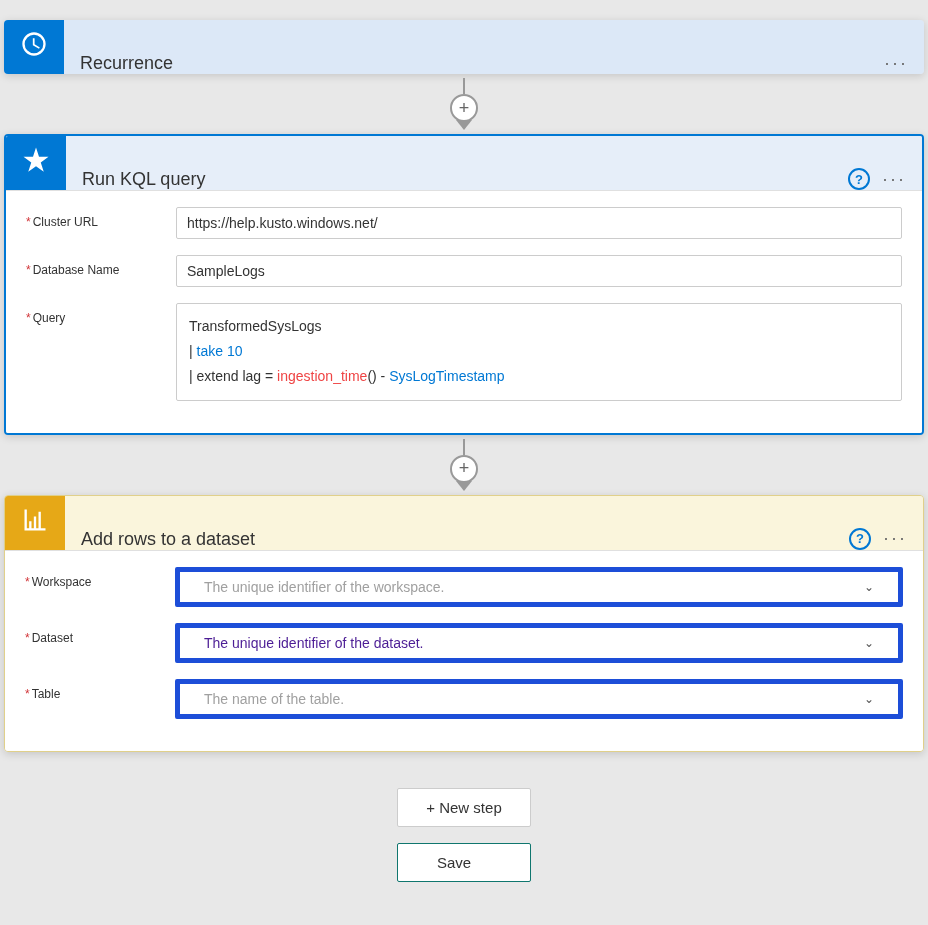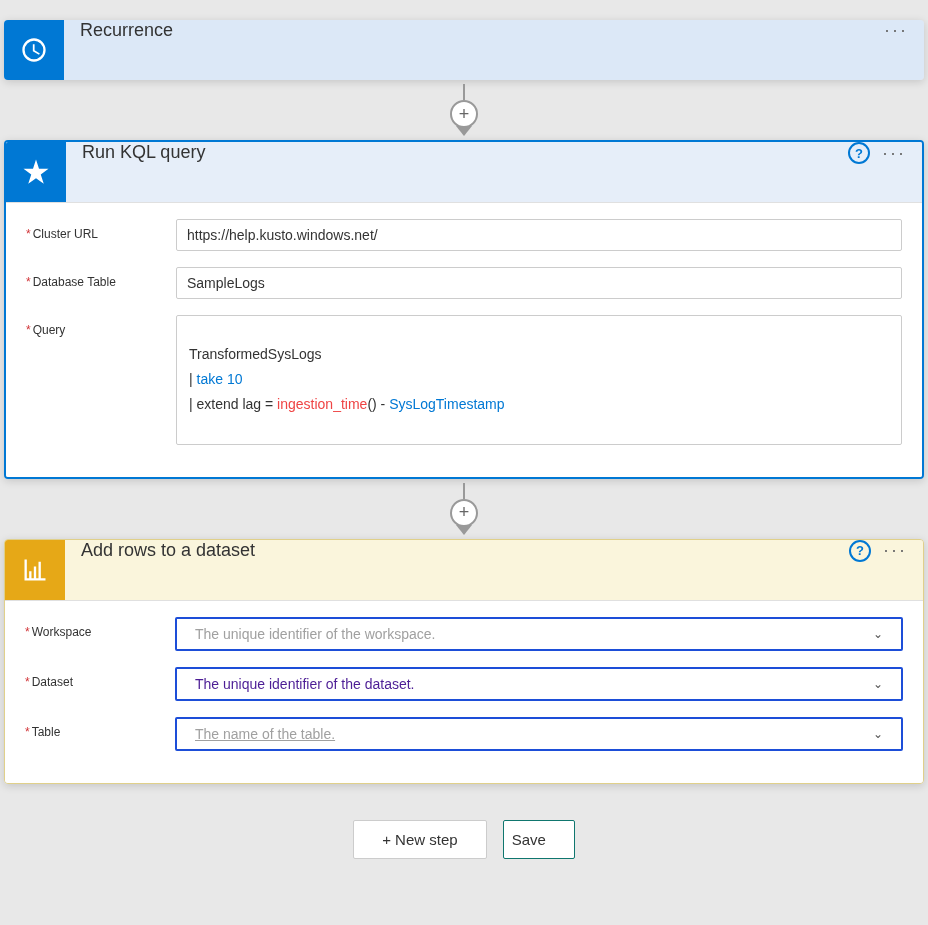--- a/index.html
+++ b/index.html
@@ -25,23 +25,23 @@
     
     .card {
       width: 920px;
       border-radius: 4px;
       overflow: hidden;
       box-shadow: 0 2px 8px rgba(0,0,0,0.15);
     }
 
     .card-header {
       display: flex;
-      align-items: flex-start;
+      align-items: flex-end;
       padding: 0 16px 0 0;
-      height: 60px;
+      height: 54px;
       position: relative;
     }
 
     .card-icon {
       width: 60px;
       height: 60px;
       display: flex;
       align-items: center;
       justify-content: center;
       flex-shrink: 0;
@@ -182,21 +182,21 @@
       padding: 7px 10px;
       font-size: 14px;
       color: #333;
       outline: none;
     }
 
     .query-box {
       flex: 1;
       border: 1px solid #ccc;
       border-radius: 2px;
-      padding: 26px 12px;
+      padding: 10px 12px;
       font-size: 14px;
       line-height: 1.8;
     }
 
     .query-line-plain {
       color: #333;
     }
 
     .query-pipe {
       color: #333;
@@ -222,42 +222,43 @@
     .addrows-card .card-icon {
       background: #e6a817;
     }
 
     .addrows-card .card-icon svg {
       fill: white;
     }
 
     .dropdown-input {
       flex: 1;
-      border: 2px solid #1d4ed8;
+      border: 5px solid #1d4ed8;
       border-radius: 2px;
-      padding: 7px 18px;
+      padding: 7px 24px;
       font-size: 14px;
       color: #a0a0a0;
       display: flex;
       align-items: center;
       justify-content: space-between;
       cursor: pointer;
       background: white;
     }
 
     .dropdown-arrow {
       color: #555;
       font-size: 12px;
     }
 
     
     .bottom-actions {
       display: flex;
       gap: 16px;
       margin-top: 36px;
+      flex-direction: column;
     }
 
     .btn {
       padding: 10px 28px;
       border-radius: 2px;
       font-size: 15px;
       cursor: pointer;
       border: 1px solid #ccc;
       background: white;
       color: #333;
@@ -312,21 +313,21 @@
     </div>
     <div class="card-body">
       <div class="form-row">
         <div class="form-label">
           <span class="required">*</span><span>Cluster URL</span>
         </div>
         <input class="form-input" type="text" value="https://help.kusto.windows.net/" style="">
       </div>
       <div class="form-row">
         <div class="form-label">
-          <span class="required">*</span><span>Database Table</span>
+          <span class="required">*</span><span>Database Name</span>
         </div>
         <input class="form-input" type="text" value="SampleLogs" style="">
       </div>
       <div class="form-row">
         <div class="form-label">
           <span class="required">*</span><span>Query</span>
         </div>
         <div class="query-box">
           <div class="query-line-plain">TransformedSysLogs</div>
           <div>
@@ -377,21 +378,21 @@
         <div class="dropdown-input">
           <span style="color:#4c1d95;">The unique identifier of the dataset.</span>
           <span class="dropdown-arrow">⌄</span>
         </div>
       </div>
       <div class="form-row">
         <div class="form-label">
           <span class="required">*</span><span>Table</span>
         </div>
         <div class="dropdown-input">
-          <span style="color:#a0a0a0;text-decoration:underline;">The name of the table.</span>
+          <span style="color:#a0a0a0;">The name of the table.</span>
           <span class="dropdown-arrow">⌄</span>
         </div>
       </div>
     </div>
   </div>
 
   <div class="bottom-actions">
     <button class="btn">+ New step</button>
     <button class="btn btn-save">Save</button>
   </div>

